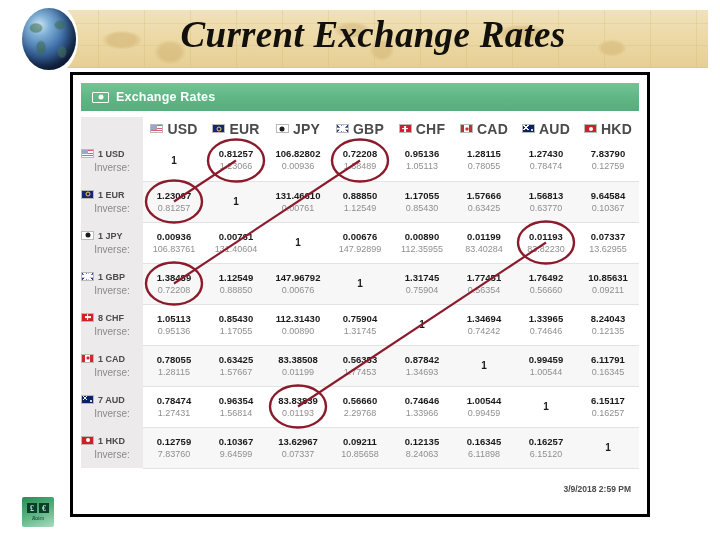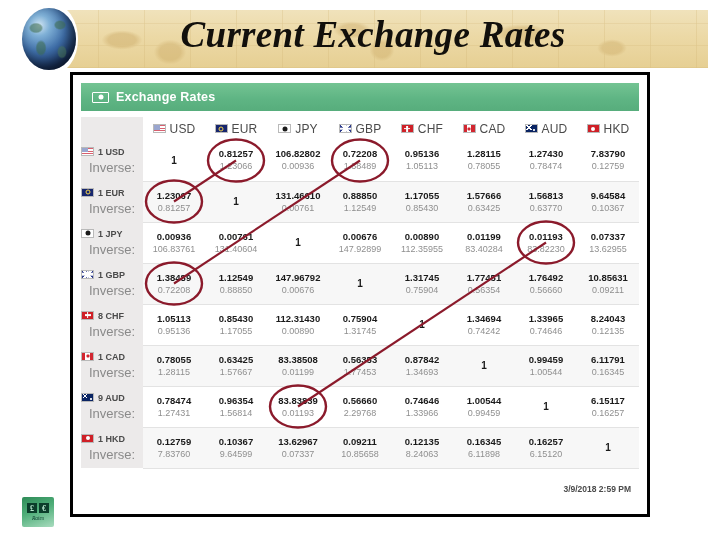--- a/index.html
+++ b/index.html
@@ -89,31 +89,31 @@
   }
   table.rates th, table.rates td{
     padding:0;text-align:center;vertical-align:middle;
   }
   thead th{
     height:23px;font-size:9px;font-weight:700;color:#4a4a4a;
     background:#ffffff;
   }
   thead th.corner{background:#eceaea;}
   .hdr-cell{display:flex;align-items:center;justify-content:center;gap:4px;}
-  .hdr-cell .code{font-size:12px;font-weight:400;color:#4b4b4b;letter-spacing:.2px;}
+  .hdr-cell .code{font-size:14px;font-weight:700;color:#4b4b4b;letter-spacing:.2px;}
 
   tbody tr{height:41px;}
   tbody tr.alt td{background:#f7f7f7;}
   tbody tr.alt td.rowlabel{background:#eceaea;}
   td.rowlabel{
     background:#eceaea;text-align:left;padding-left:6px;width:76px;
   }
   .rl-top{display:flex;gap:4px;}
   .rl-code{font-size:9px;font-weight:700;color:#4b4b4b;}
-  .rl-inv{font-size:13px;color:#8a8a8a;margin-top:3px;}
+  .rl-inv{font-size:10px;color:#8a8a8a;margin-top:3px;}
   td.val{border-bottom:1px solid #e3e3e3;position:relative;}
   .v-main{font-size:9.5px;font-weight:700;color:#1a1a1a;line-height:12px;}
   .v-inv{font-size:9px;color:#8f8f8f;line-height:12px;}
   .v-one{font-size:10px;font-weight:700;color:#1a1a1a;}
 
   
   .flag{width:13px;height:9px;display:inline-block;flex:0 0 auto;border:.5px solid #b9b9b9;box-sizing:border-box;}
   .flag.usd{background:
       repeating-linear-gradient(180deg,#d8606f 0 1.3px,#ffffff 1.3px 2.6px);
     position:relative;}
@@ -501,21 +501,21 @@
           </td>
           <td class="val">
             <div class="v-main">6.11791</div>
             <div class="v-inv">0.16345</div>
           </td>
         </tr>
         <tr>
           <td class="rowlabel">
             <div class="rl-top">
               <span class="flag aud"></span>
-              <span class="rl-code">9 AUD</span>
+              <span class="rl-code">7 AUD</span>
             </div>
             <div class="rl-inv">Inverse:</div>
           </td>
           <td class="val">
             <div class="v-main">0.78474</div>
             <div class="v-inv">1.27431</div>
           </td>
           <td class="val">
             <div class="v-main">0.96354</div>
             <div class="v-inv">1.56814</div>

